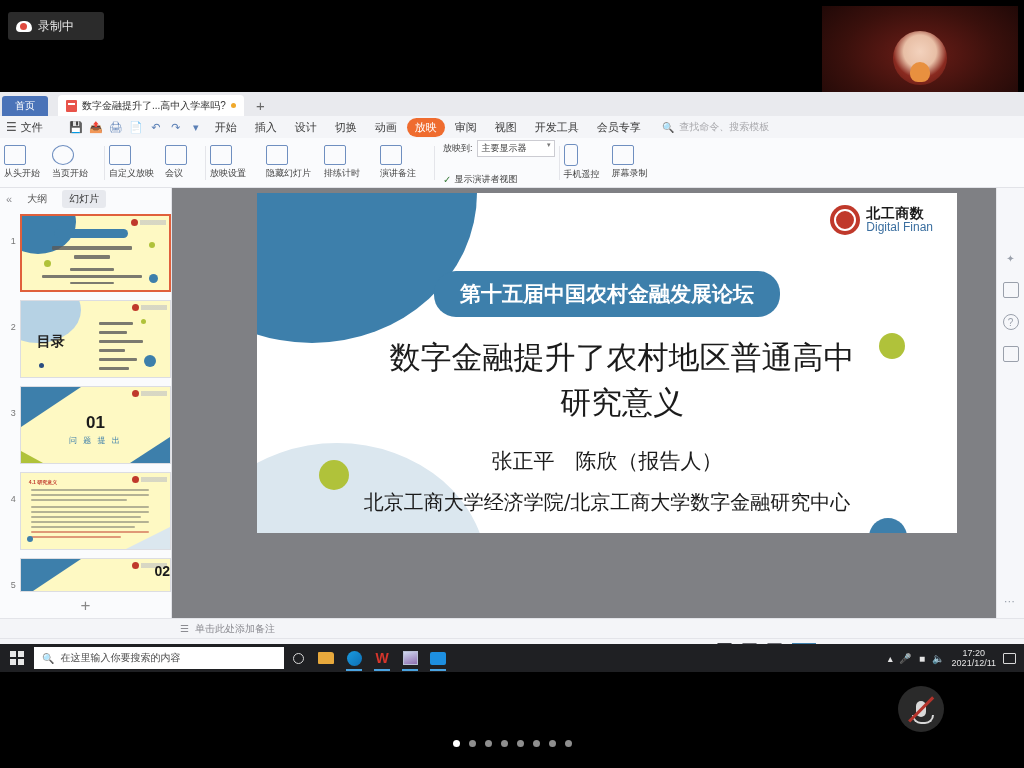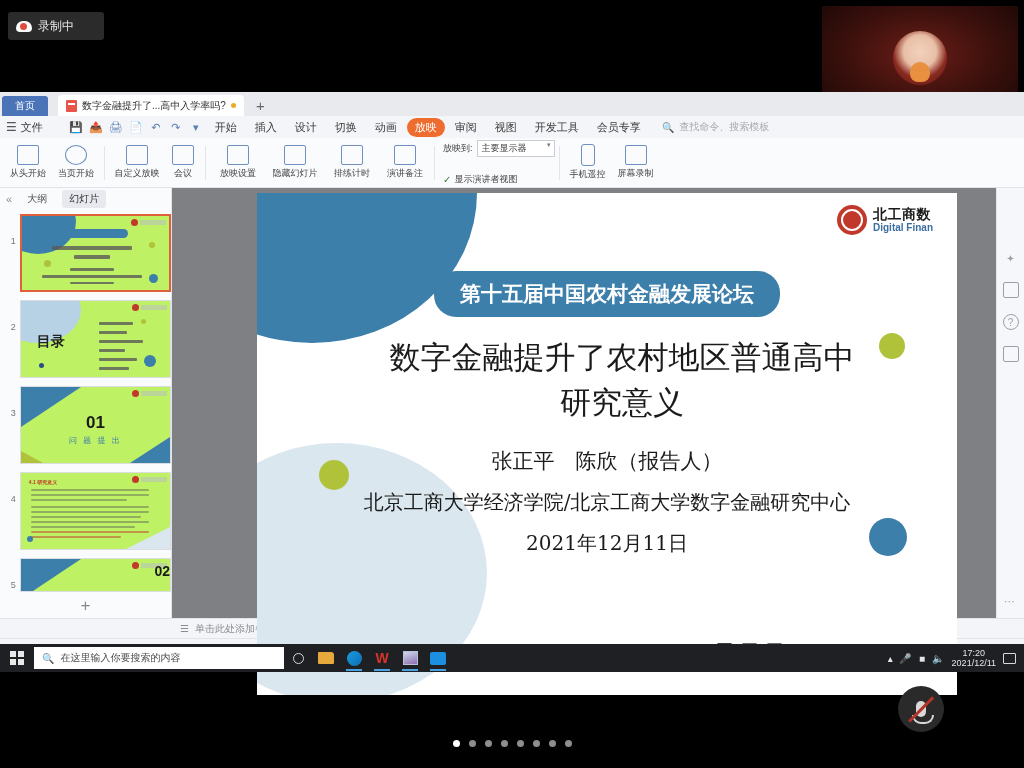--- a/index.html
+++ b/index.html
@@ -109,21 +109,21 @@
     color: #a9a9ad; font-size: 10px; white-space: nowrap;
   }
 
   
   #ribbon {
     height: 50px; background: #fafbfd; border-bottom: 1px solid #e2e3e8;
     display: flex; align-items: center; padding-left: 4px; position: relative;
   }
   .rb-btn {
     width: 48px; height: 46px; display: flex; flex-direction: column;
-    align-items: center; justify-content: center; gap: 2px;
+    align-items: flex-start; justify-content: center; gap: 2px;
     font-size: 9px; color: #444; white-space: nowrap;
   }
   .rb-ico {
     width: 22px; height: 20px; border: 1.3px solid #6f8fc0; border-radius: 2px;
     position: relative;
   }
   .rb-sep { width: 1px; height: 34px; background: #e4e5ea; margin: 0 4px; }
   #rb-group-display {
     display: flex; flex-direction: column; justify-content: space-between; gap: 16px;
     font-size: 9px; color: #444; margin-left: 4px; white-space: nowrap;
@@ -141,56 +141,56 @@
   #wpsbody { display: flex; height: 430px; }
   #thumbpane { width: 172px; background: #fafbfd; border-right: 1px solid #e3e4e9; position: relative; }
   #thumbhdr { height: 22px; display: flex; align-items: center; gap: 8px; padding: 0 6px; font-size: 10px; color: #555; }
   #thumbhdr .collapse { color: #8a8a8f; font-size: 11px; }
   .vtab { padding: 2px 7px; border-radius: 3px; color: #555; }
   .vtab.active { background: #e7e9ee; color: #333; }
   #thumblist { height: 402px; overflow: hidden; padding: 4px 0 0 0; }
   .thumb-row { display: flex; align-items: flex-start; gap: 4px; margin-bottom: 8px; padding-left: 4px; }
   .thumb-num { width: 12px; text-align: right; font-size: 9px; color: #777; padding-top: 22px; }
   .thumb {
-    width: 153px; height: 78px; background: #bef264; border: 1px solid #dcdde2;
+    width: 153px; height: 78px; background: #fef9c3; border: 1px solid #dcdde2;
     position: relative; overflow: hidden;
   }
   .thumb.sel { border: 2px solid #e0603c; }
   .thumb .logo-mini {
     position: absolute; right: 3px; top: 3px; display: flex; align-items: center; gap: 2px;
   }
   .thumb .logo-mini .circ { width: 7px; height: 7px; border-radius: 50%; background: #c0392b; }
   .thumb .logo-mini .bars { width: 26px; height: 5px; background: linear-gradient(#b9bcc4,#b9bcc4); opacity:.55; }
   .t-blue-tl { position: absolute; left:-22px; top:-26px; width: 76px; height: 64px; border-radius: 50%; background: #3d7fab; }
   .t-tri-tl { position: absolute; left:0; top:0; width:0; height:0; border-top: 40px solid #3d7fab; border-right: 60px solid transparent; }
   .t-pill { position:absolute; left:32px; top:13px; width:74px; height:9px; border-radius:5px; background:#3d7fab; }
   .t-line { position:absolute; background:#5a5a5a; height:3px; border-radius:1px; opacity:.8; }
   .t-dot { position: absolute; border-radius: 50%; }
   #thumb-add { position: absolute; left: 0; right: 0; bottom: 2px; text-align: center; font-size: 17px; color: #888; }
 
   
   #stage { flex: 1; background: #7f8084; position: relative; }
   #slide {
-    position: absolute; left: 85px; top: 5px; width: 700px; height: 502px;
+    position: absolute; left: 85px; top: 5px; width: 700px; height: 340px;
     background: #fff; overflow: hidden;
   }
   .s-circ-tl { position: absolute; left: -110px; top: -150px; width: 330px; height: 300px; border-radius: 50%; background: #3d7fab; }
   .s-circ-bl { position: absolute; left: -70px; top: 250px; width: 300px; height: 260px; border-radius: 50%; background: #dbe7ef; }
   #s-logo { position: absolute; right: 24px; top: 12px; display: flex; align-items: center; gap: 6px; }
   #s-logo .mark {
     width: 30px; height: 30px; border-radius: 50%;
     background: #c0392b; position: relative;
     display:flex; align-items:center; justify-content:center;
   }
   #s-logo .mark:after {
     content:""; width:18px; height:18px; border:2px solid #fff; border-radius:50%;
   }
   #s-logo .txt { line-height: 1.1; }
   #s-logo .cn { font-size: 14px; color: #1a1a1a; font-weight: bold; letter-spacing: .5px; }
-  #s-logo .en { font-size: 10px; color: #3b6fa0; font-weight: bold; }
+  #s-logo .en { font-size: 12px; color: #3b6fa0; font-weight: normal; }
   #s-banner {
     position: absolute; left: 50%; transform: translateX(-50%); top: 78px;
     background: #3d7fab; color: #fff; border-radius: 22px;
     padding: 9px 26px; font-size: 21px; font-weight: bold; white-space: nowrap;
   }
   #s-title {
     position: absolute; left: 90px; right: 60px; top: 142px;
     text-align: center; font-size: 31px; color: #1b1b1b; line-height: 1.45;
     font-family: "DejaVu Sans", sans-serif;
   }

